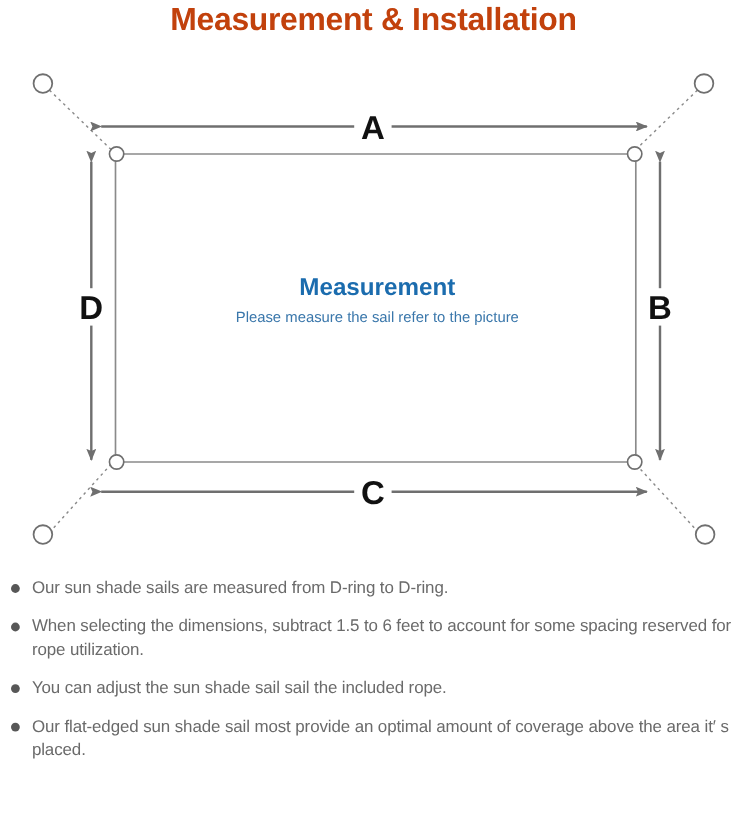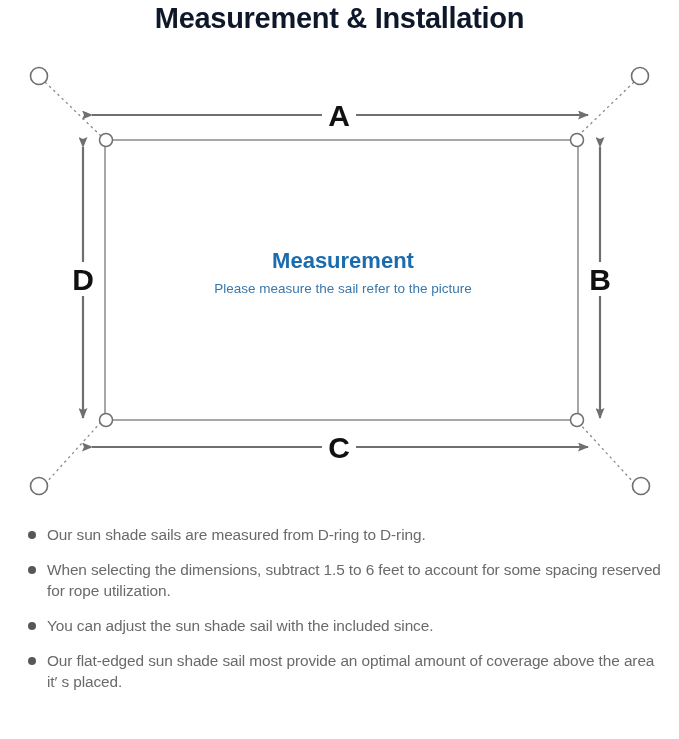--- a/index.html
+++ b/index.html
@@ -19,21 +19,21 @@
   
   .title {
     position: absolute;
     left: 0;
     top: 2px;
     width: 679px;
     text-align: center;
     font-family: "Liberation Sans", sans-serif;
     font-size: 29px;
     font-weight: bold;
-    color: #0f172a;
+    color: #c2410c;
     letter-spacing: -0.3px;
     white-space: nowrap;
   }
 
   
   .diagram {
     position: absolute;
     left: 0;
     top: 40px;
     width: 679px;
@@ -67,21 +67,21 @@
   .notes {
     position: absolute;
     left: 0;
     top: 524px;
     width: 679px;
   }
   .note-row {
     position: relative;
     display: flex;
     align-items: flex-start;
-    padding: 0 14px 0 28px;
+    padding: 0 14px 0 10px;
     margin-bottom: 14px;
   }
   .note-bullet {
     flex: 0 0 auto;
     width: 8px;
     height: 8px;
     border-radius: 50%;
     background: #575757;
     margin-top: 7px;
     margin-right: 11px;
@@ -172,21 +172,21 @@
   </div>
 
 
   <div class="note-row">
     <span class="note-bullet"></span>
     <span class="note-text">When selecting the dimensions, subtract 1.5 to 6 feet to account for some spacing reserved for rope utilization.</span>
   </div>
 
   <div class="note-row">
     <span class="note-bullet"></span>
-    <span class="note-text">You can adjust the sun shade sail with the included since.</span>
+    <span class="note-text">You can adjust the sun shade sail sail the included rope.</span>
   </div>
 
   <div class="note-row">
     <span class="note-bullet"></span>
     <span class="note-text">Our flat-edged sun shade sail most provide an optimal amount of coverage above the area it′  s placed.</span>
   </div>
 
 </div>
 
 </body></html>

